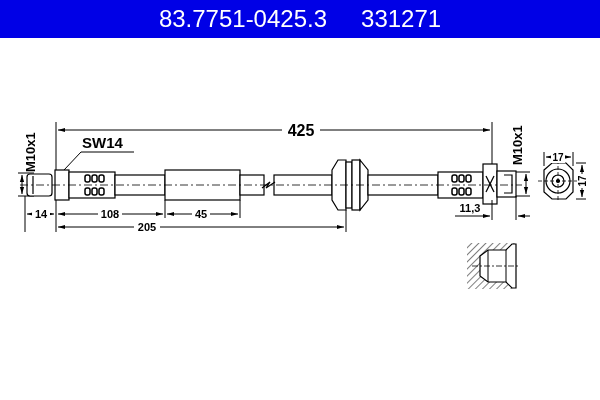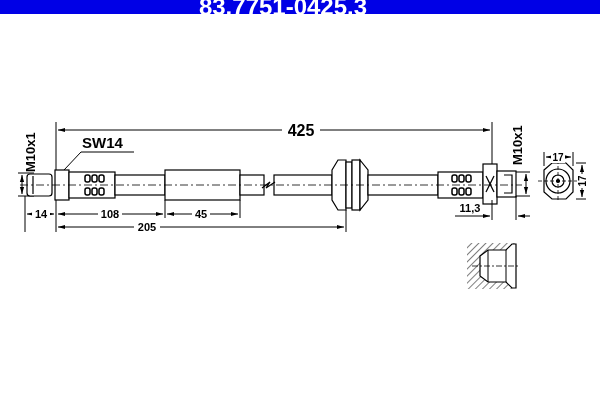--- a/index.html
+++ b/index.html
@@ -1,26 +1,27 @@
 <!DOCTYPE html>
 <html><head>
 <meta charset="utf-8">
 <style>
   html, body { margin:0; padding:0; background:#ffffff; }
   body { width:600px; height:400px; position:relative; overflow:hidden; font-family:"Liberation Sans", sans-serif; }
-  .header { position:absolute; left:0; top:0; width:600px; height:14px; background:#0000e6; color:#fff; display:flex; align-items:center; justify-content:center; font-weight:bold; font-size:24px; letter-spacing:0px; }
+  .header { position:absolute; left:0; top:0; width:600px; height:38px; background:#0000e6; color:#fff; display:flex; align-items:center; justify-content:center; font-weight:normal; font-size:24px; letter-spacing:0px; }
   .header .pn { margin-right:34px; }
   svg { position:absolute; left:0; top:0; }
   .lbl { font-family:"Liberation Sans", sans-serif; font-weight:bold; fill:#000; }
 </style>
 </head>
 <body>
 
 <div class="header">
   <span class="pn">83.7751-0425.3</span>
+  <span>331271</span>
 </div>
 
 <svg width="600" height="400" viewBox="0 0 600 400">
   <defs>
     <marker id="arr" viewBox="0 0 10 10" refX="10" refY="5" markerWidth="7" markerHeight="7" orient="auto-start-reverse">
       <path d="M0,2 L10,5 L0,8 z" fill="#000"></path>
     </marker>
     <pattern id="hatch" patternUnits="userSpaceOnUse" width="5" height="5" patternTransform="rotate(45)">
       <line x1="0" y1="0" x2="0" y2="5" stroke="#000" stroke-width="1"></line>
     </pattern>

